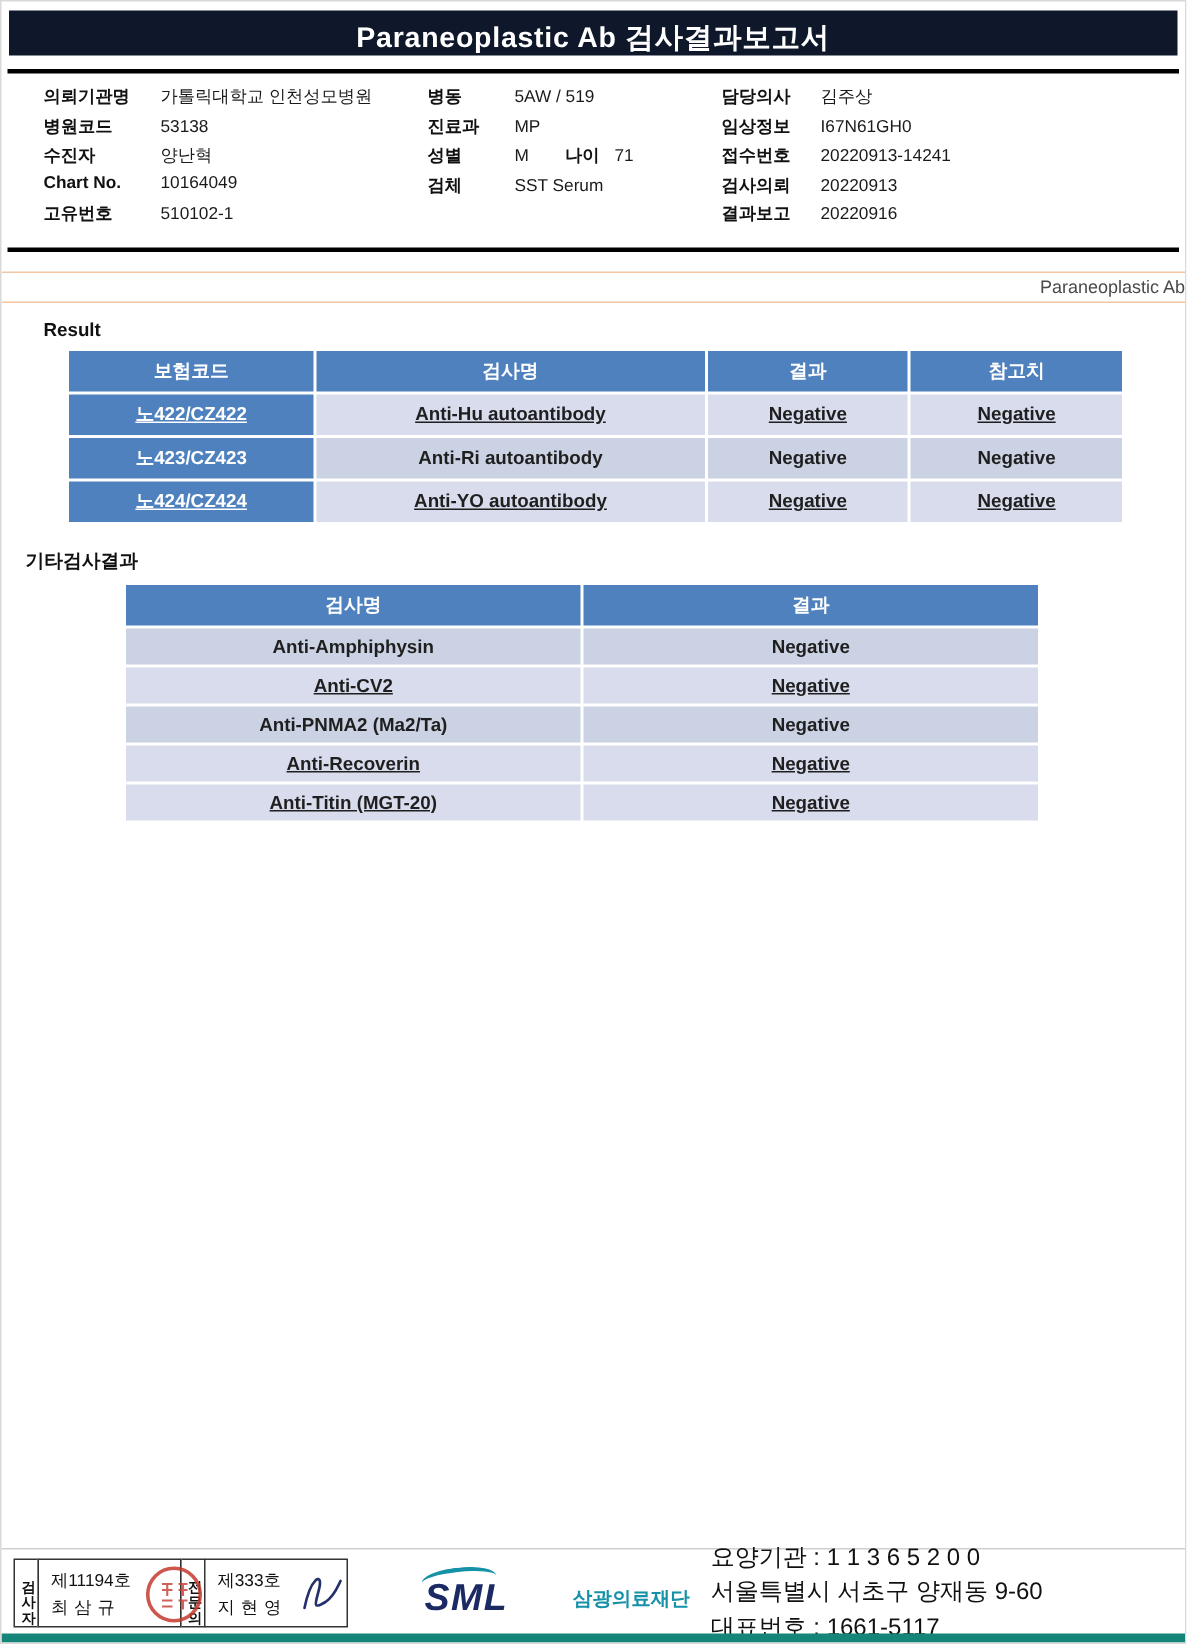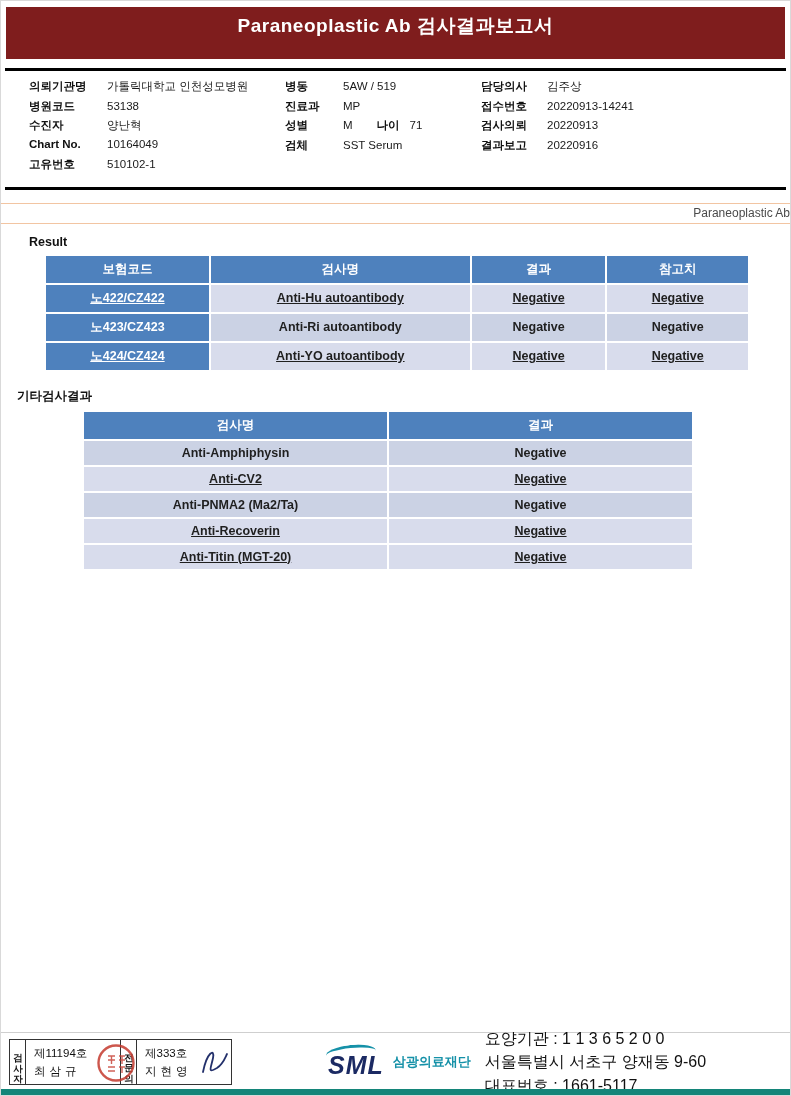--- a/index.html
+++ b/index.html
@@ -13,22 +13,22 @@
     width: 791px;
     height: 1096px;
     background: #ffffff;
     border: 1px solid #d9d9d9;
     overflow: hidden;
   }
 
   
   .title-band {
     margin: 6px 5px 0 5px;
-    height: 52px;
-    background: #7f1d1d;
+    height: 30px;
+    background: #0f172a;
     color: #ffffff;
     text-align: center;
     line-height: 38px;
     font-size: 19px;
     font-weight: bold;
     letter-spacing: 0.5px;
   }
 
   
   .patient-info {
@@ -150,21 +150,21 @@
     top: 3px;
     width: 40px; height: 40px;
     pointer-events: none;
   }
   .signature {
     position: absolute;
     right: 0px;
     top: 4px;
   }
 
-  .logo-group { display: flex; margin-left: 96px; }
+  .logo-group { display: flex; align-items: center; margin-left: 51px; gap: 34px; }
   .logo-mark { position: relative; padding-top: 6px; }
   .swoosh {
     position: absolute;
     top: 0; left: -2px;
     width: 50px; height: 16px;
     border-top: 3px solid #1591a8;
     border-radius: 50%;
     transform: rotate(-6deg);
   }
   .sml {
@@ -242,20 +242,24 @@
       <div class="info-row">
         <span class="lbl">검체</span>
         <span class="val">SST Serum</span>
       </div>
     </div>
 
     <div class="info-col col3">
       <div class="info-row">
         <span class="lbl">담당의사</span>
         <span class="val">김주상</span>
+      </div>
+      <div class="info-row">
+        <span class="lbl">임상정보</span>
+        <span class="val">I67N61GH0</span>
       </div>
       <div class="info-row">
         <span class="lbl">접수번호</span>
         <span class="val">20220913-14241</span>
       </div>
       <div class="info-row">
         <span class="lbl">검사의뢰</span>
         <span class="val">20220913</span>
       </div>
       <div class="info-row">

